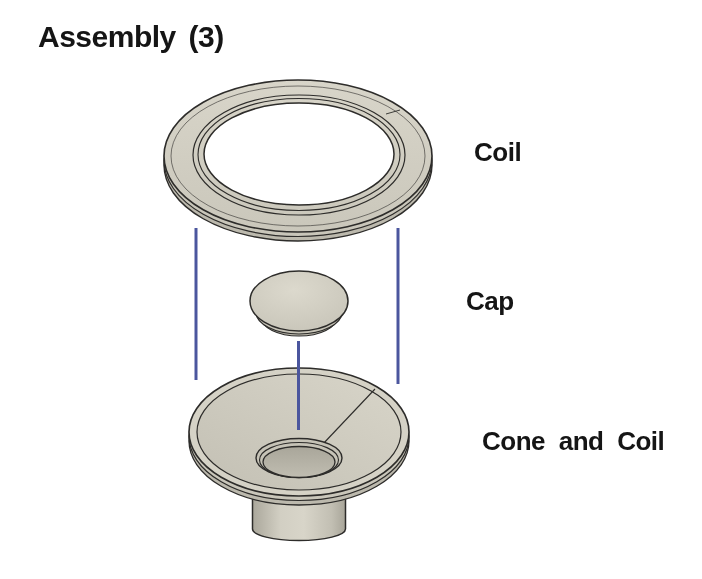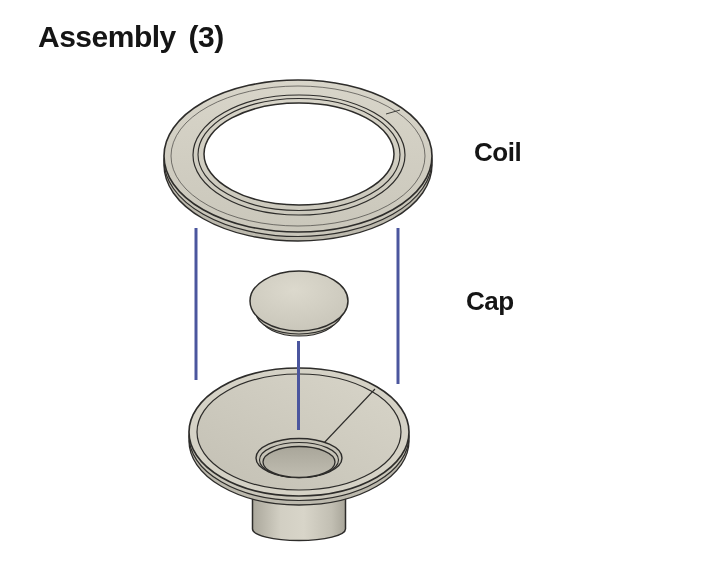--- a/index.html
+++ b/index.html
@@ -113,14 +113,15 @@
       <line x1="196" y1="228" x2="196" y2="380"></line>
       <line x1="398" y1="228" x2="398" y2="384"></line>
       <line x1="298.5" y1="341" x2="298.5" y2="430"></line>
     </g>
   </svg>
 
   <div class="part-label label-edge">Coil</div>
 
   <div class="part-label label-cap">Cap</div>
 
+  <div class="part-label label-cone">Cone and Coil</div>
 
 </div>
 
 </body></html>

